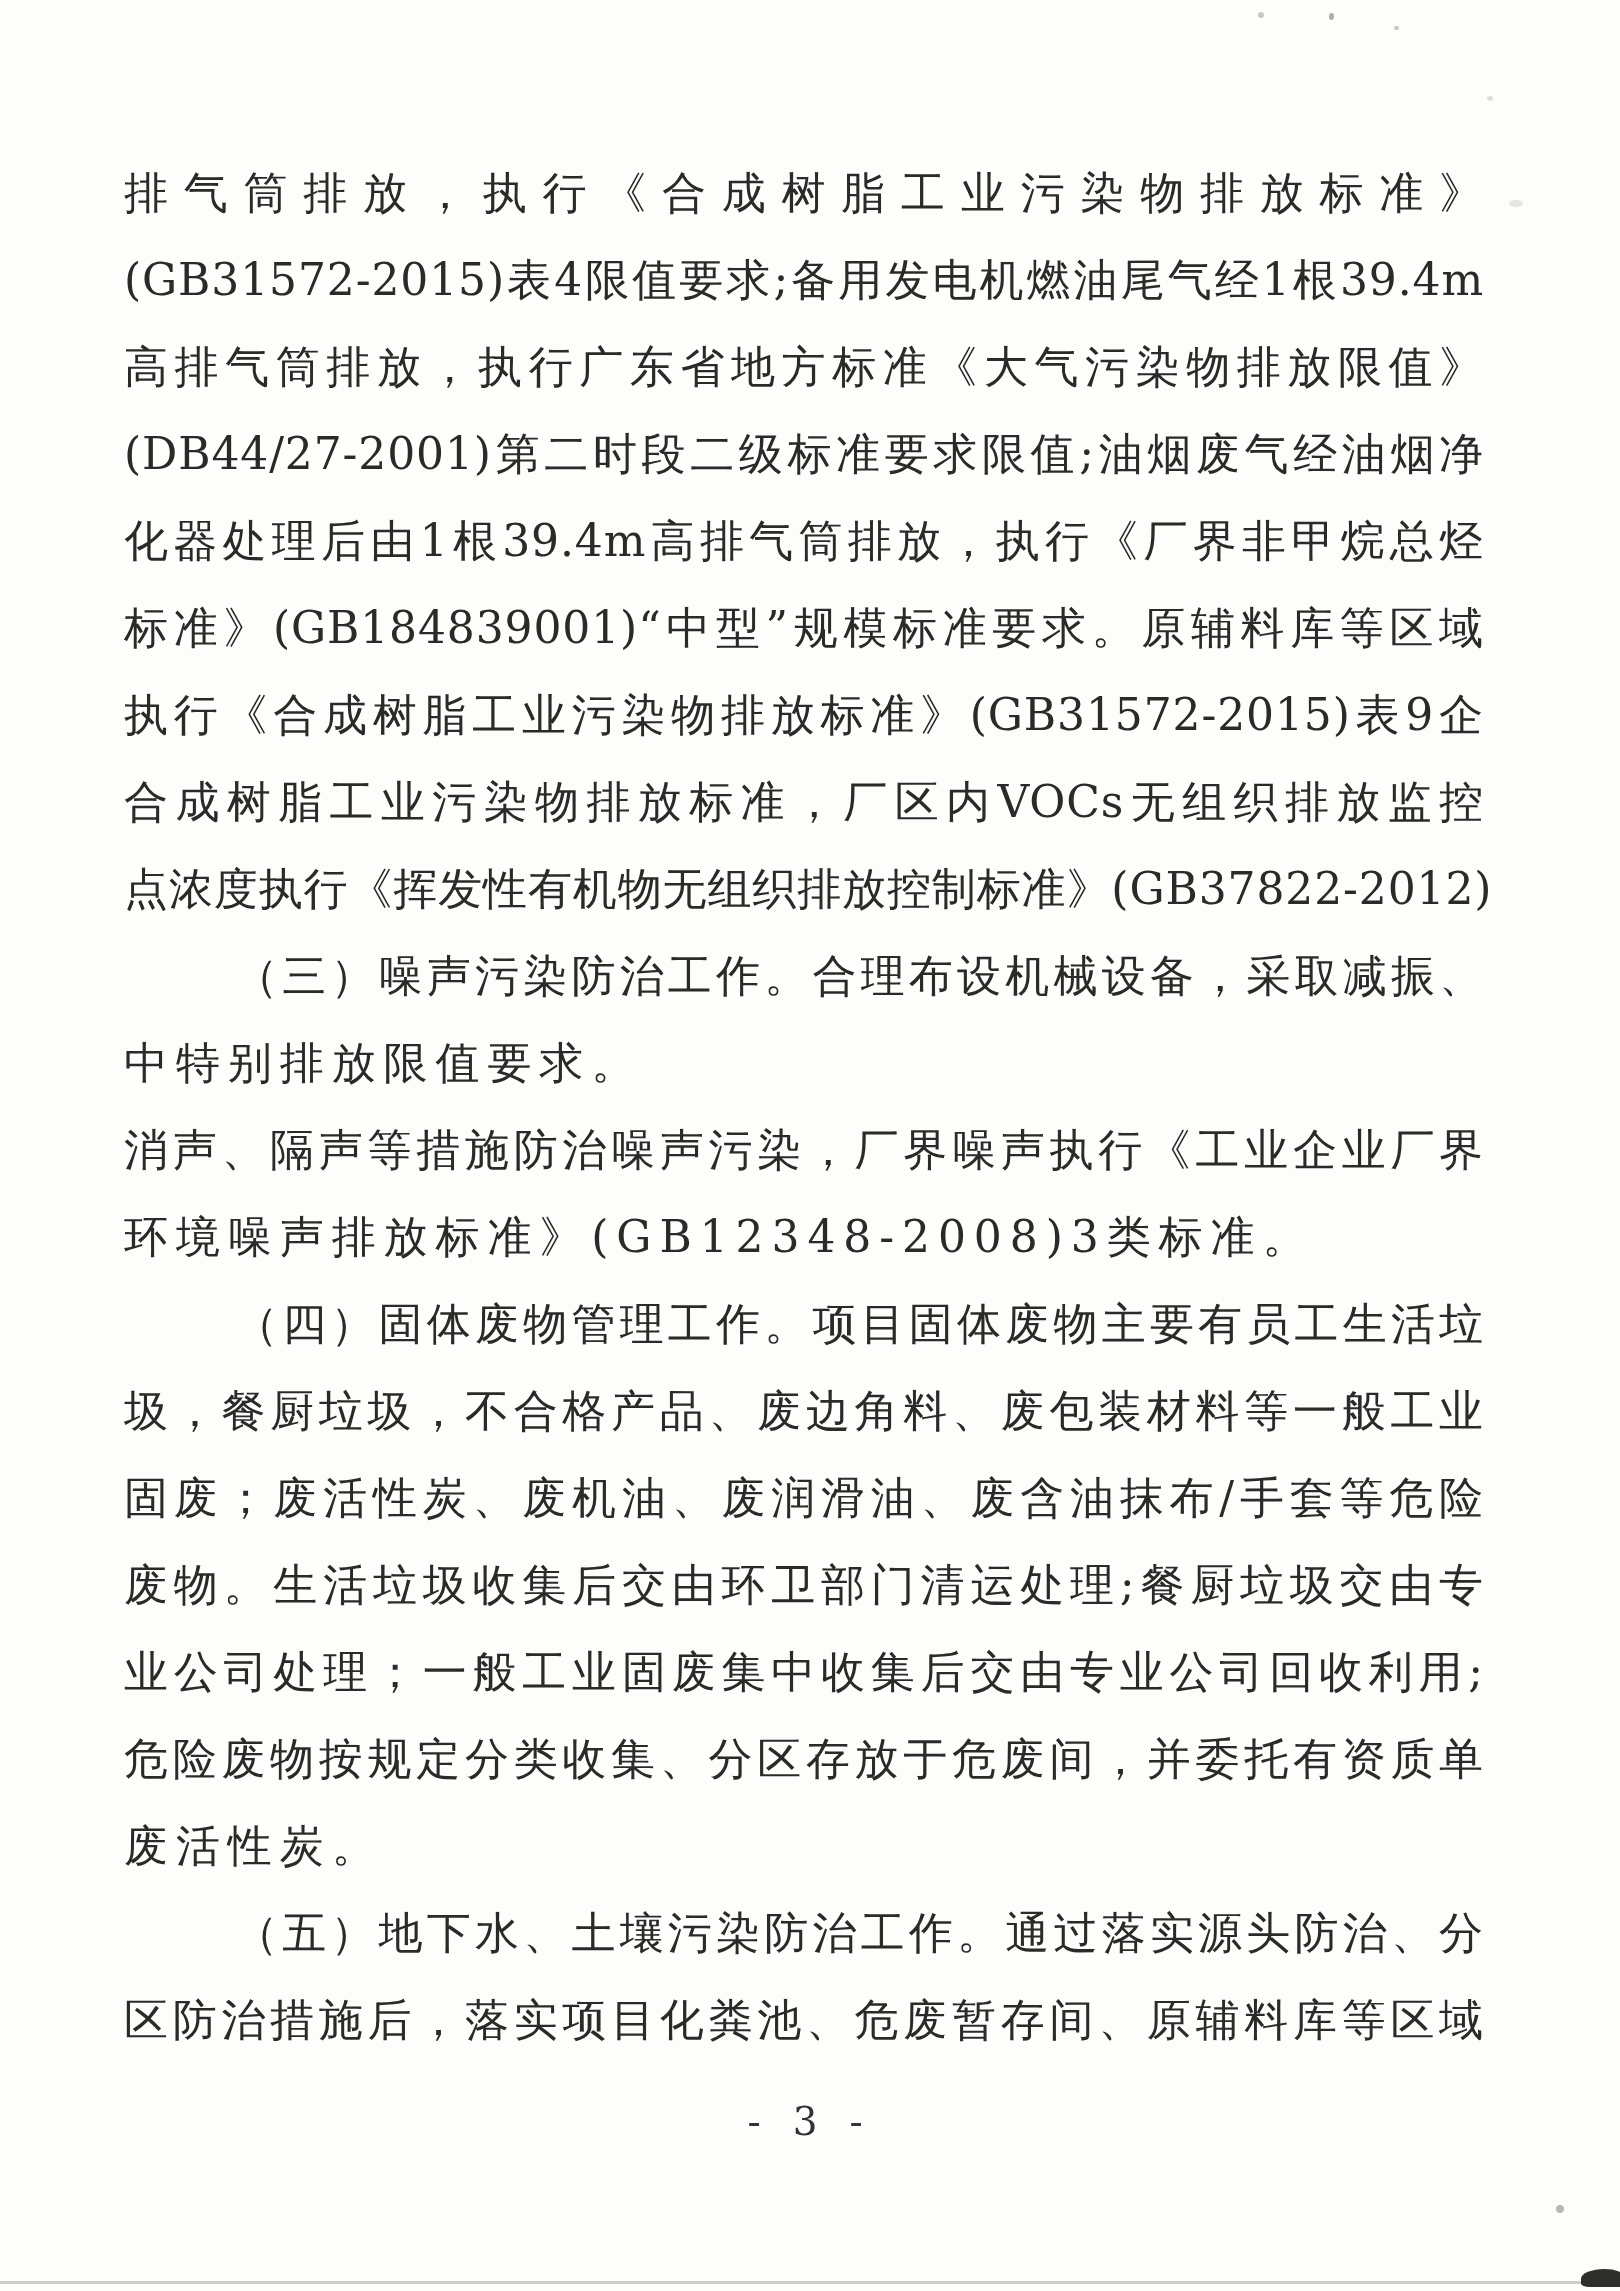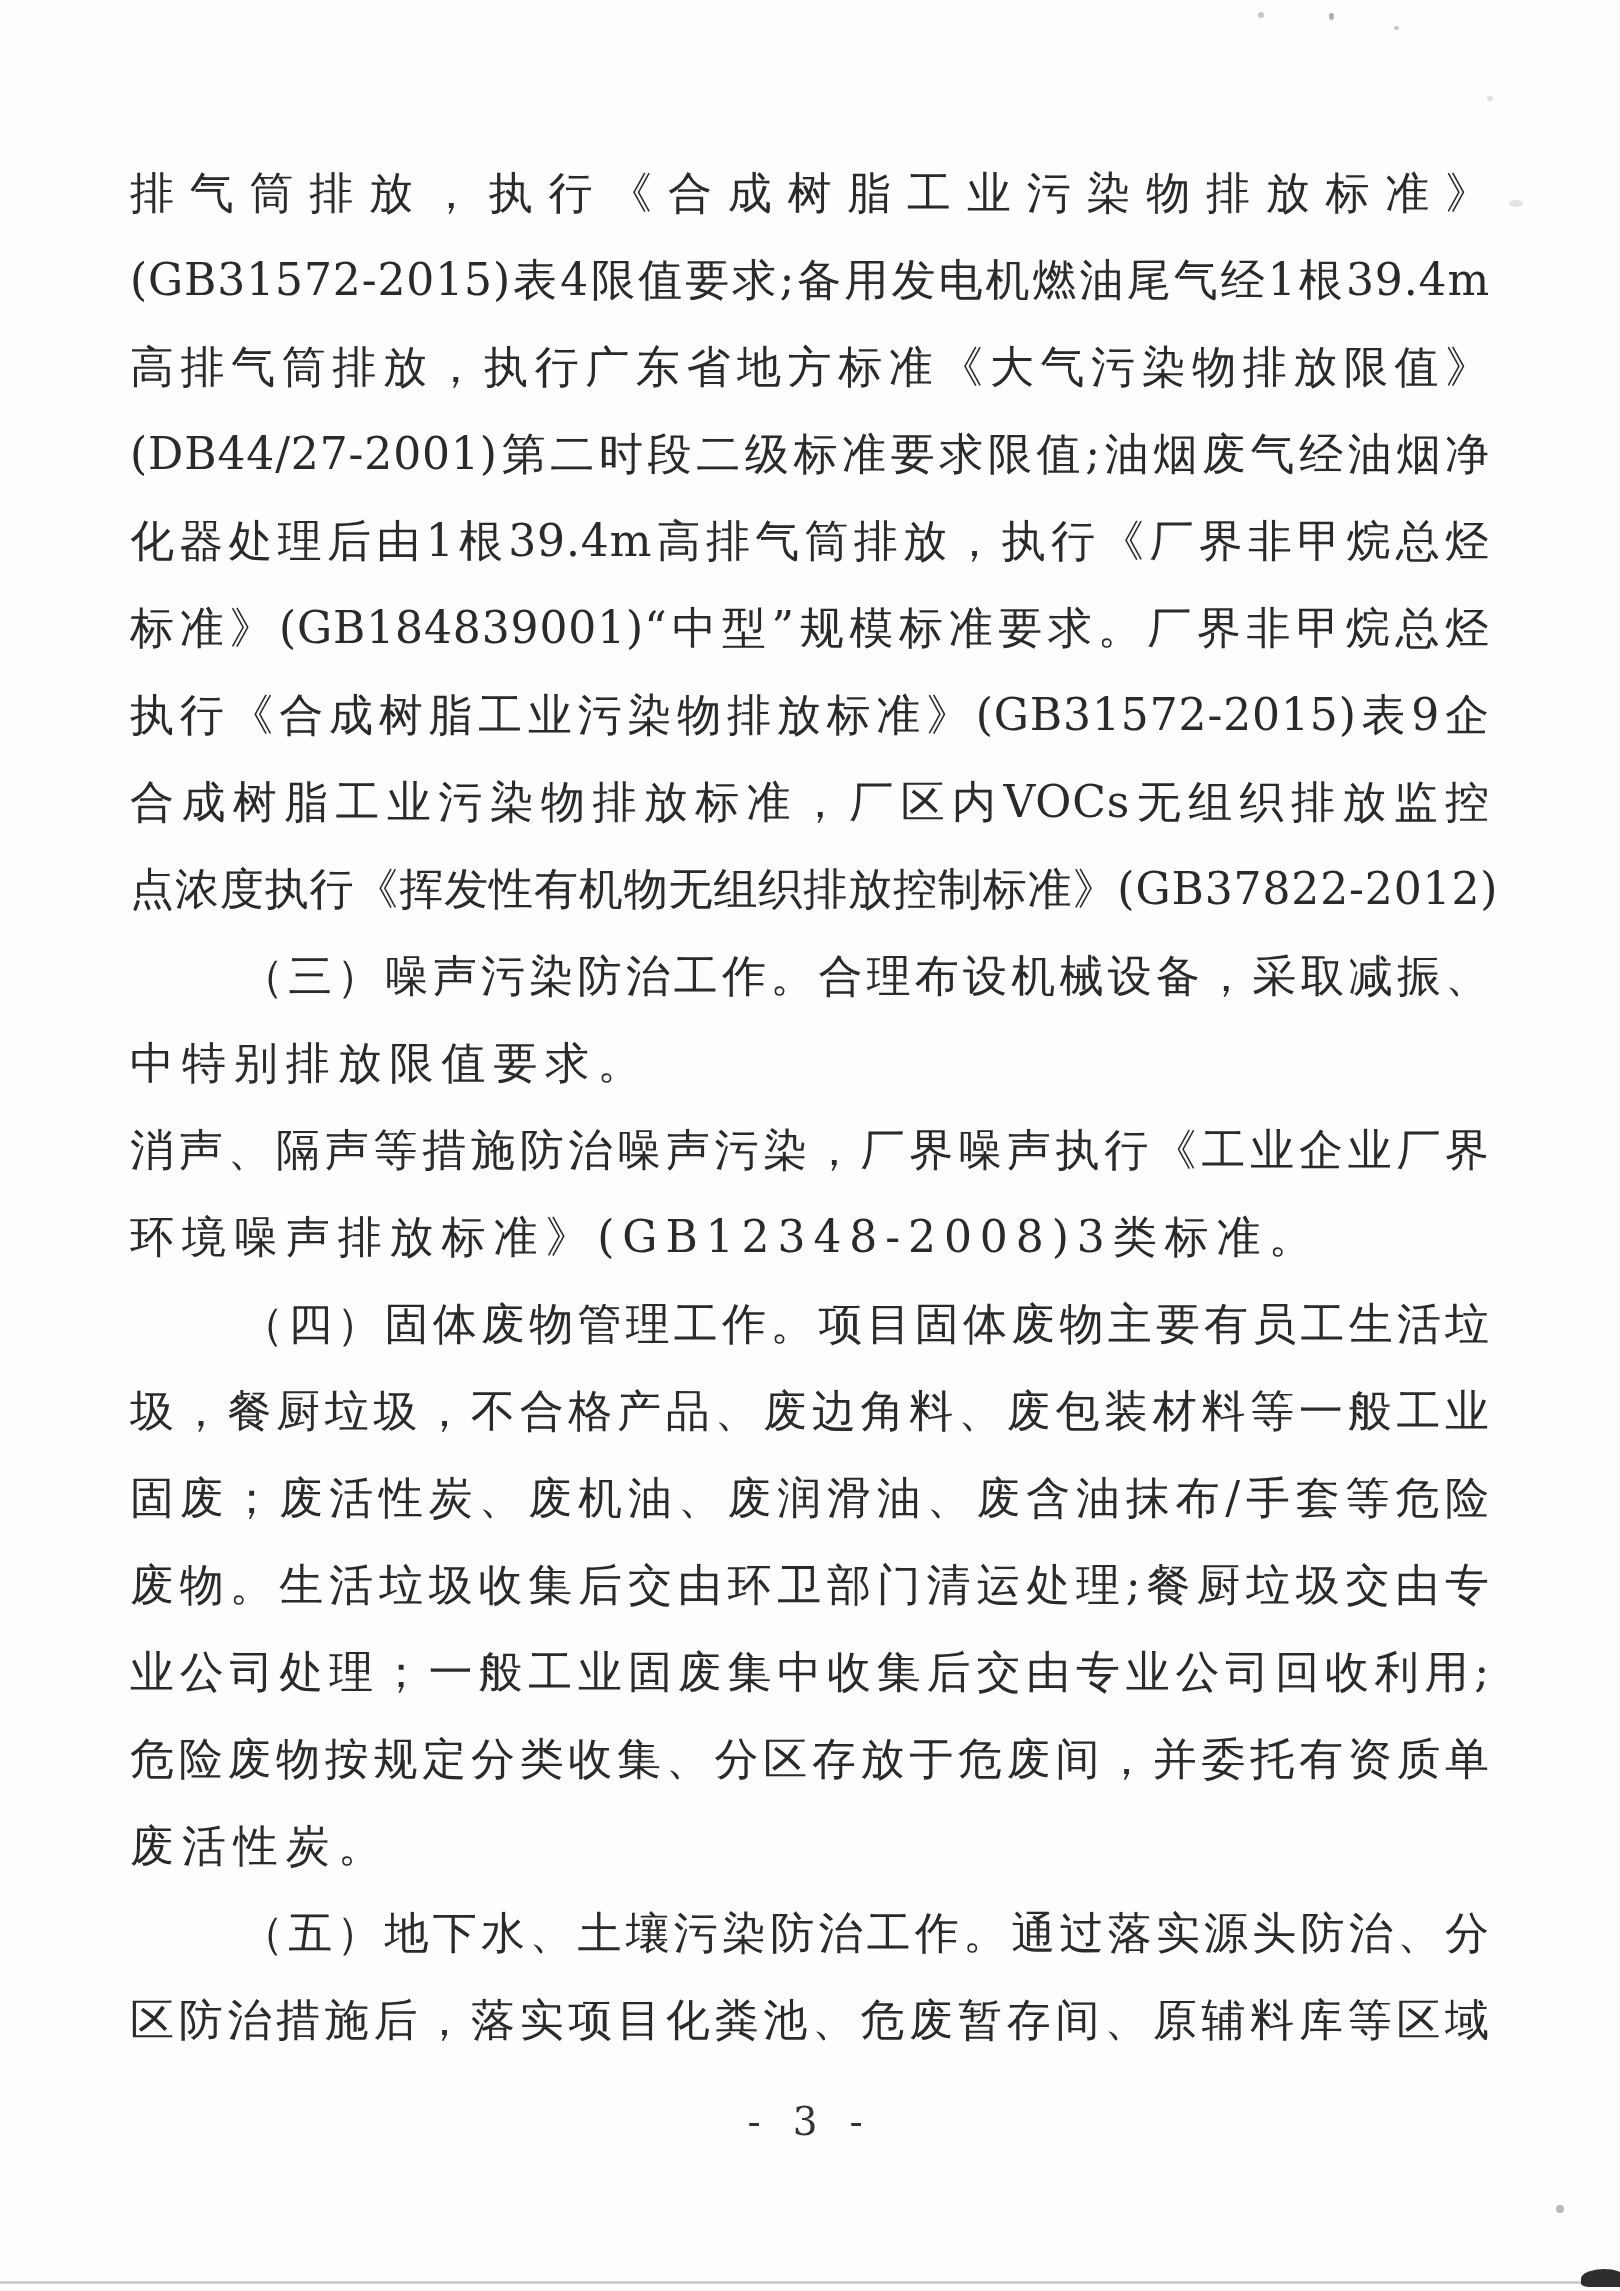--- a/index.html
+++ b/index.html
@@ -11,21 +11,21 @@
   .page{
     position:relative;
     width:1620px;height:2292px;
     background:var(--paper);
     overflow:hidden;
     font-family:"DejaVu Serif","Liberation Serif",serif;
     color:var(--ink);
   }
   .textblock{
     position:absolute;
-    left:130px;top:149px;width:1360px;
+    left:124px;top:149px;width:1360px;
   }
   .line{
     height:87px;
     line-height:87px;
     font-size:44px;
     letter-spacing:0.02em;
     text-align:justify;
     text-align-last:justify;
     white-space:nowrap;
     color:var(--ink);
@@ -78,21 +78,21 @@
 <body>
 
 <div class="page">
 
   <div class="textblock">
     <div class="line">排气筒排放，执行《合成树脂工业污染物排放标准》</div>
     <div class="line">(GB31572-2015)表4限值要求;备用发电机燃油尾气经1根39.4m</div>
     <div class="line">高排气筒排放，执行广东省地方标准《大气污染物排放限值》</div>
     <div class="line">(DB44/27-2001)第二时段二级标准要求限值;油烟废气经油烟净</div>
     <div class="line">化器处理后由1根39.4m高排气筒排放，执行《厂界非甲烷总烃</div>
-    <div class="line">标准》(GB184839001)“中型”规模标准要求。厂界非甲烷总烃</div>
+    <div class="line">标准》(GB184839001)“中型”规模标准要求。原辅料库等区域</div>
     <div class="line">执行《合成树脂工业污染物排放标准》(GB31572-2015)表9企</div>
     <div class="line">合成树脂工业污染物排放标准，厂区内VOCs无组织排放监控</div>
     <div class="line">点浓度执行《挥发性有机物无组织排放控制标准》(GB37822-2012)</div>
     <div class="line indent">（三）噪声污染防治工作。合理布设机械设备，采取减振、</div>
     <div class="line last">中特别排放限值要求。</div>
     <div class="line">消声、隔声等措施防治噪声污染，厂界噪声执行《工业企业厂界</div>
     <div class="line last">环境噪声排放标准》(GB12348-2008)3类标准。</div>
     <div class="line indent">（四）固体废物管理工作。项目固体废物主要有员工生活垃</div>
     <div class="line">圾，餐厨垃圾，不合格产品、废边角料、废包装材料等一般工业</div>
     <div class="line">固废；废活性炭、废机油、废润滑油、废含油抹布/手套等危险</div>

